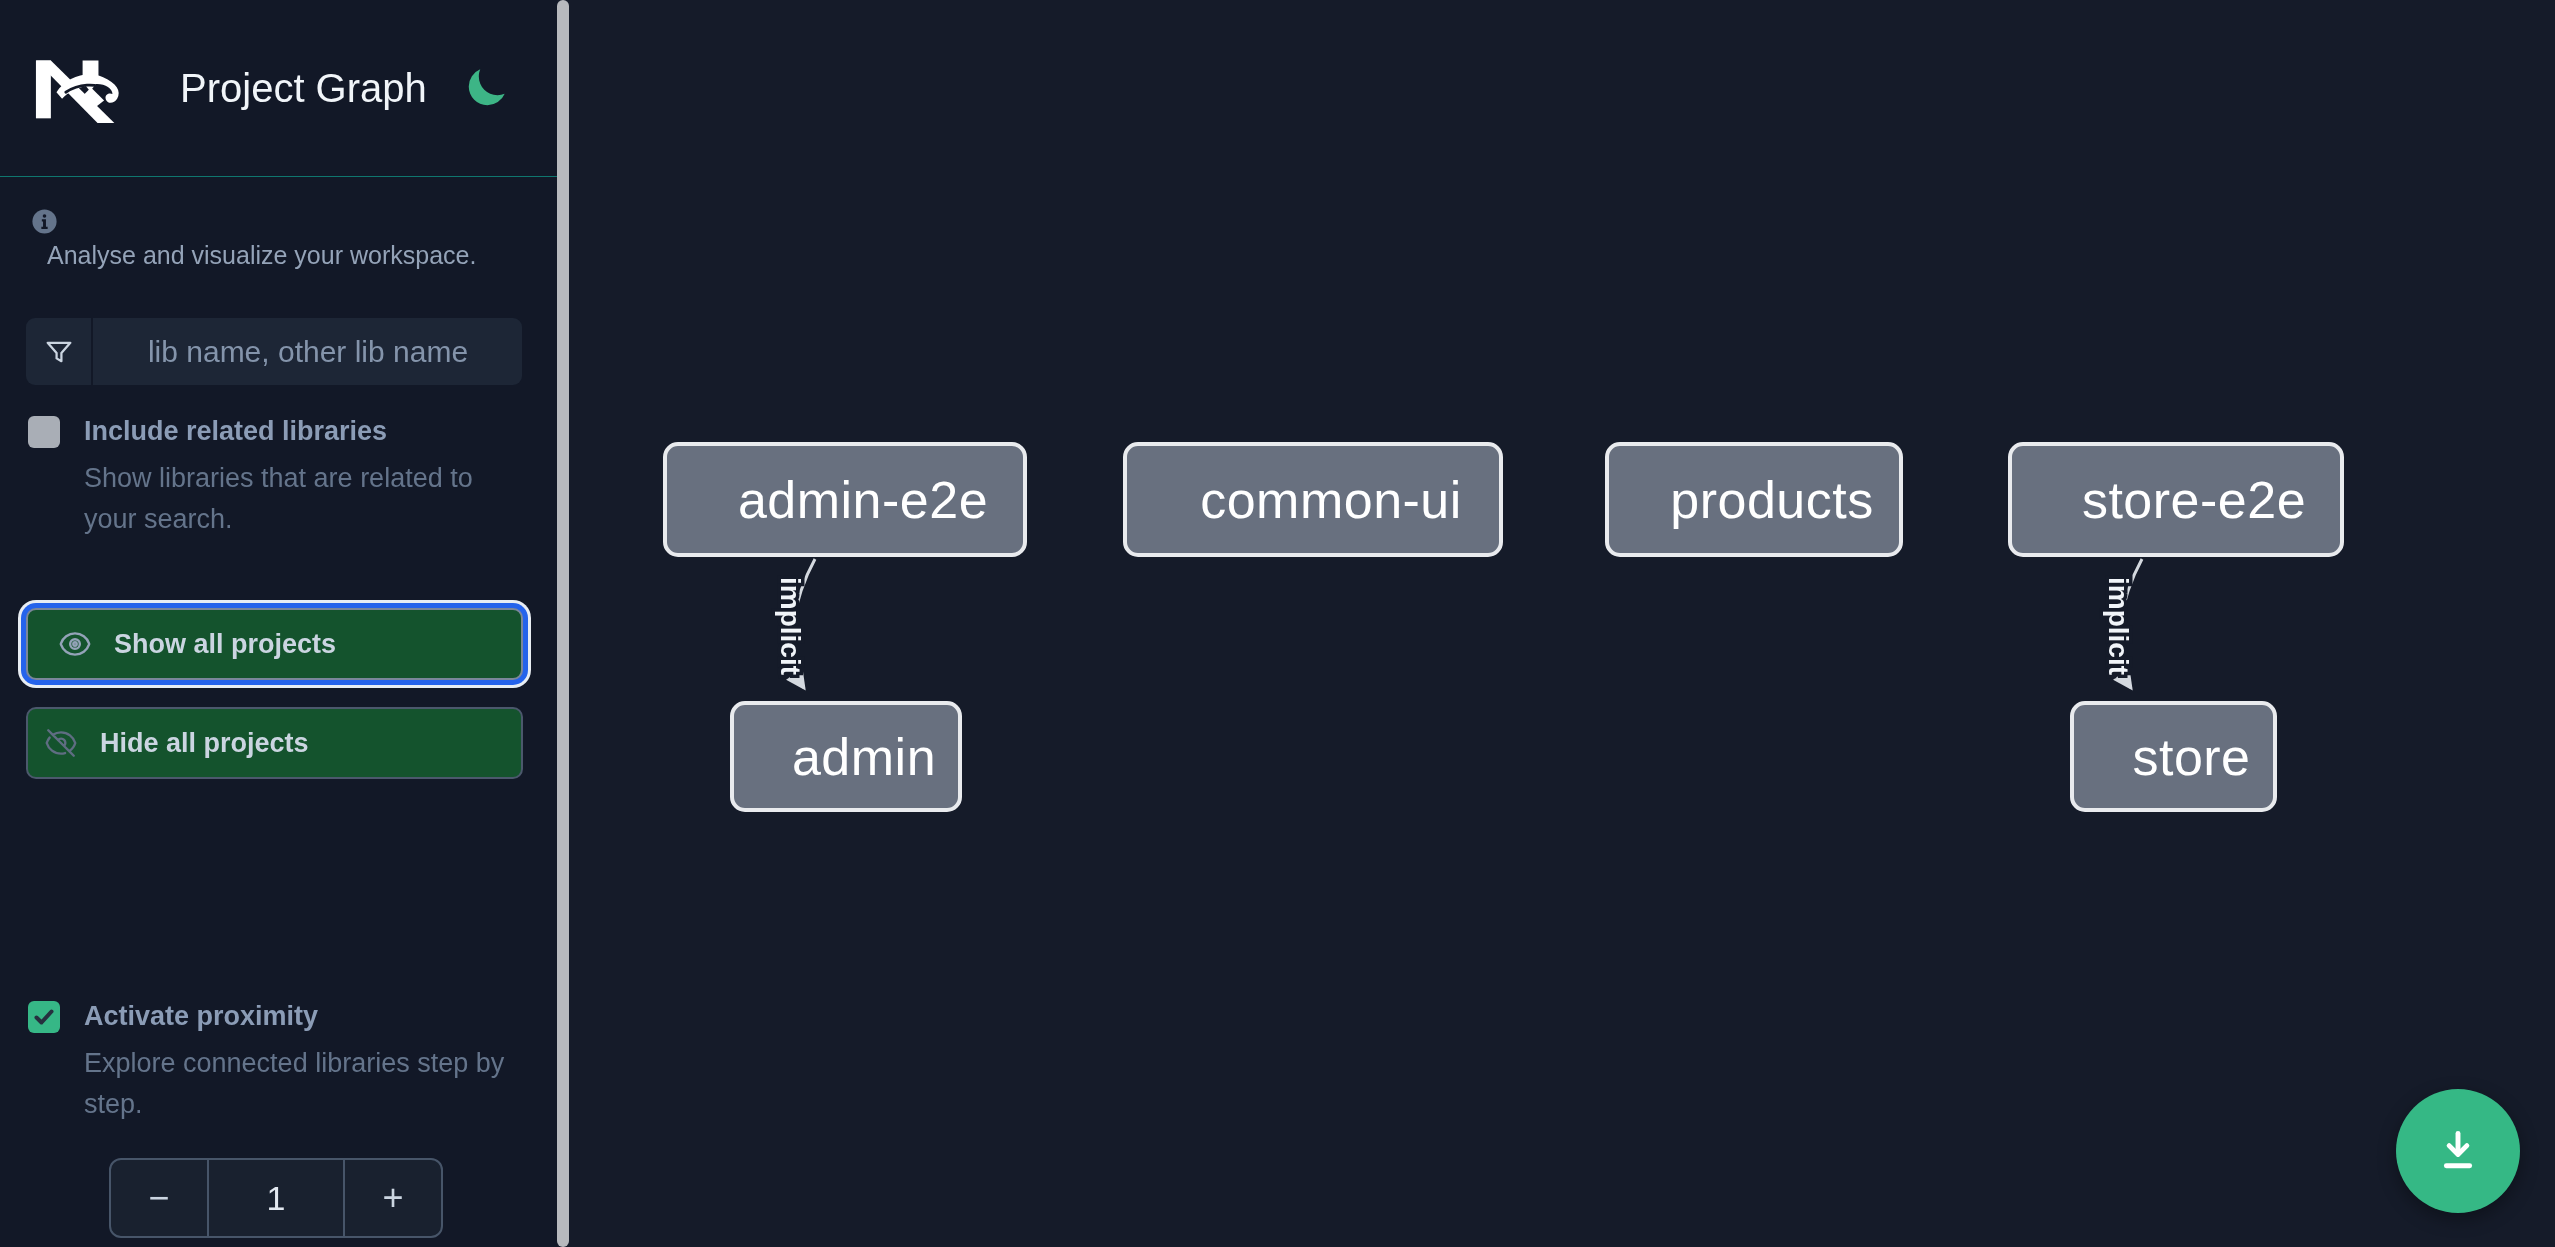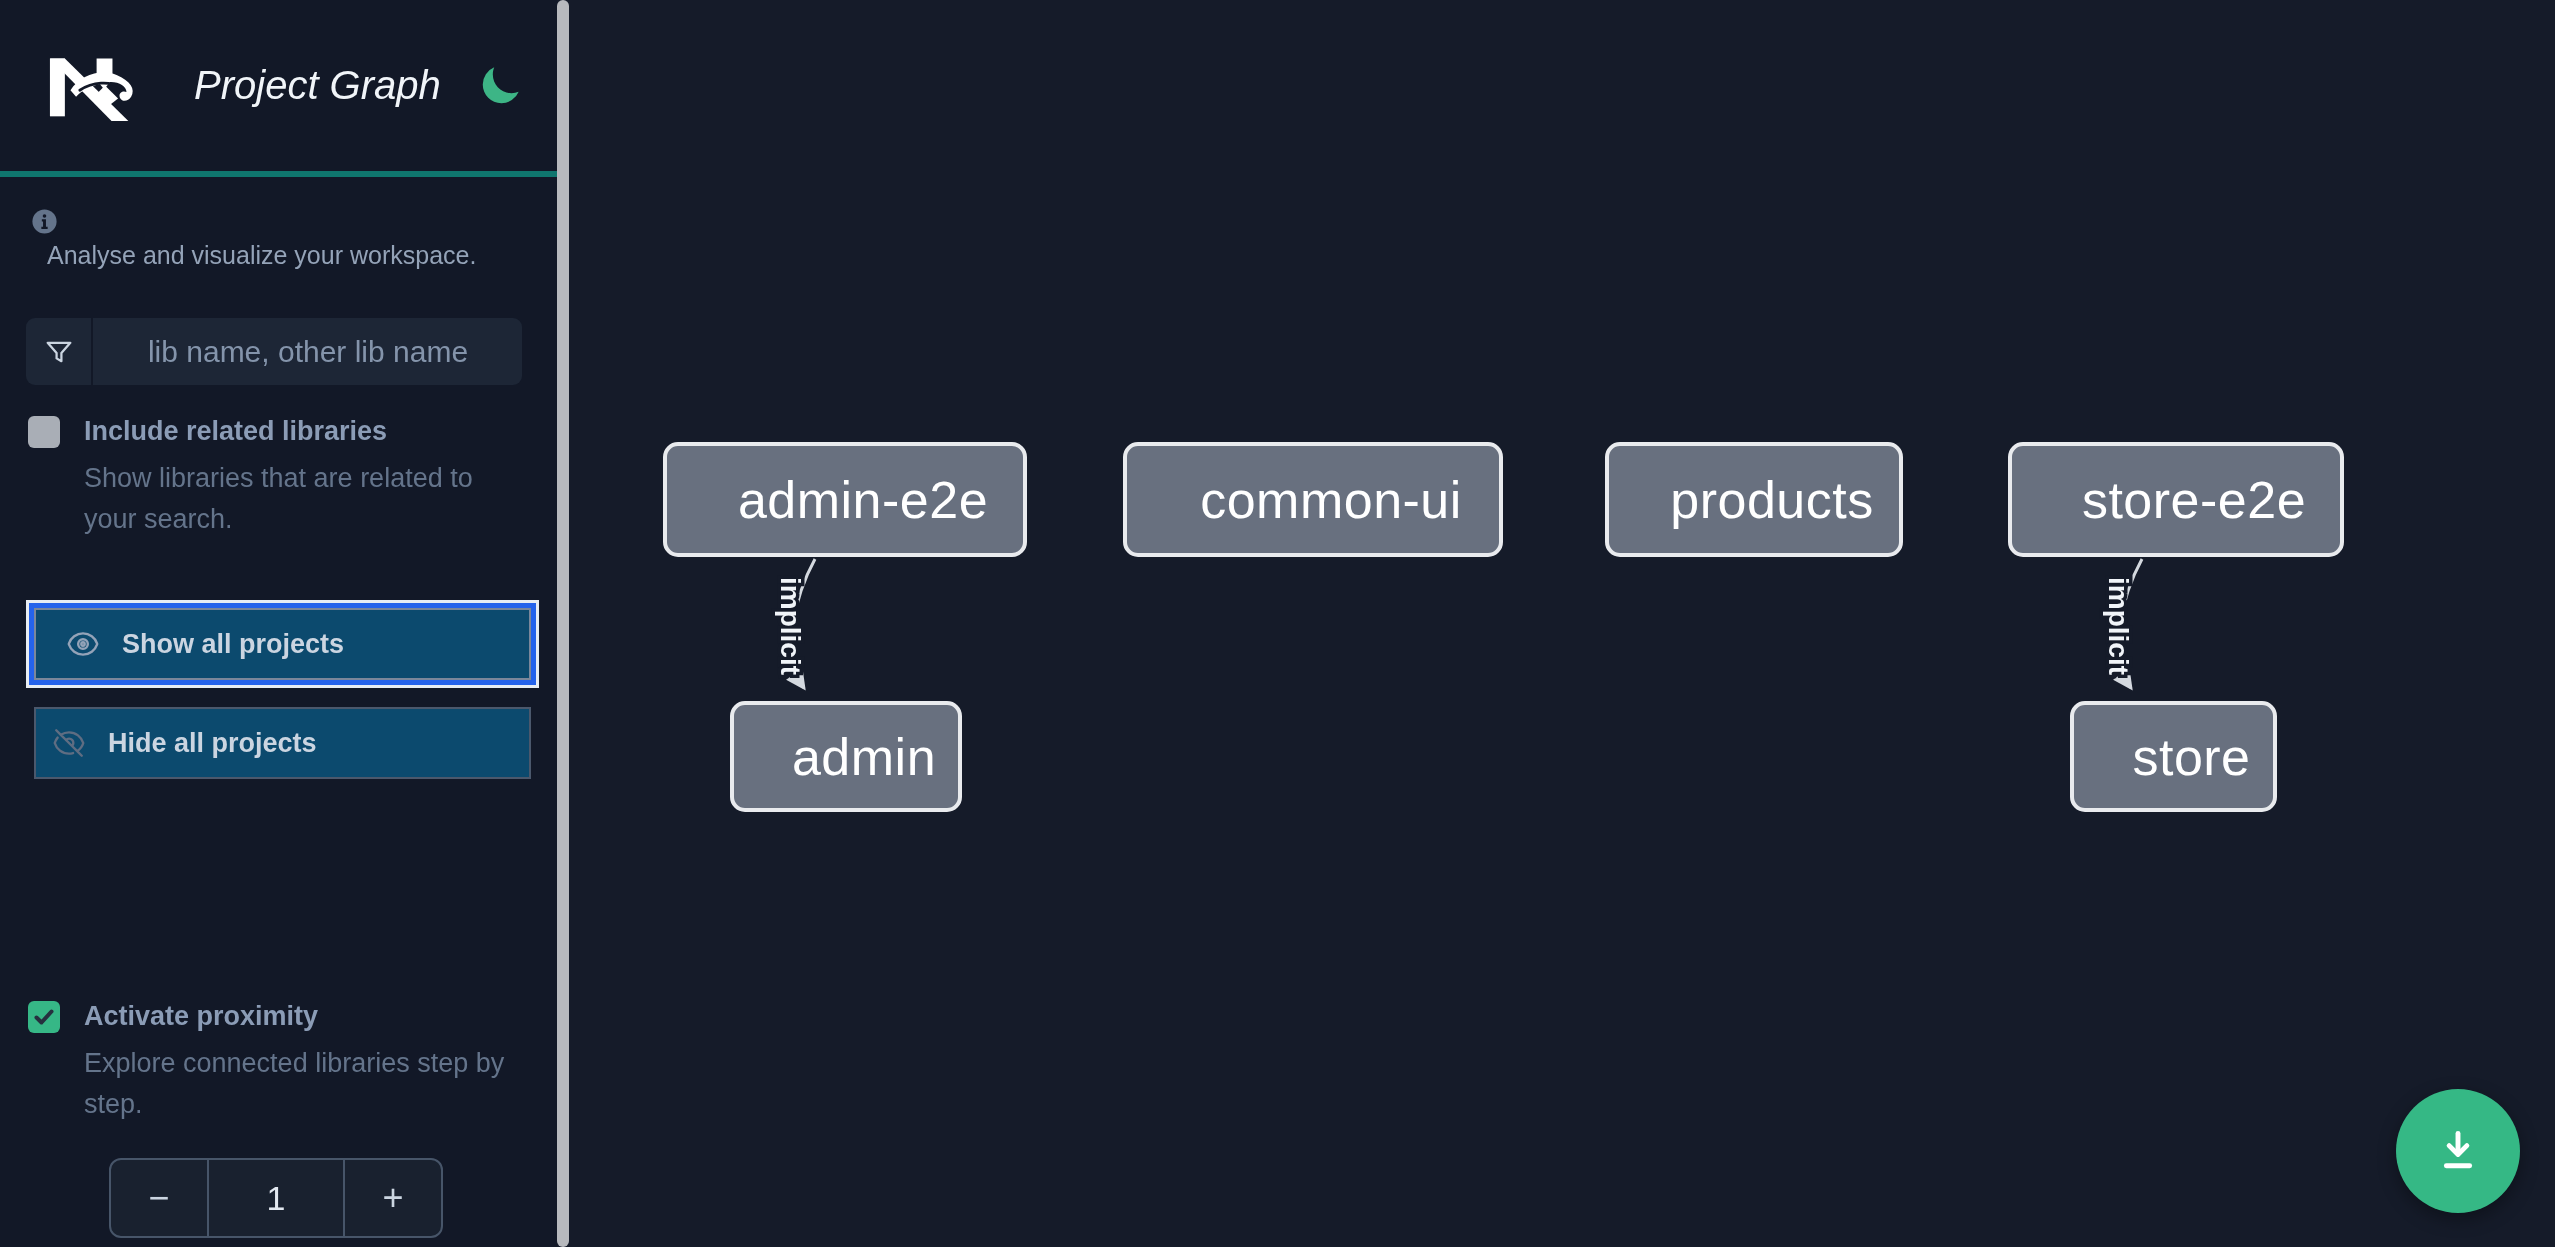--- a/index.html
+++ b/index.html
@@ -9,22 +9,22 @@
   
   .sidebar { position:absolute; left:0; top:0; width:557px; height:1247px;
              background:#121827; }
   .scrollbar { position:absolute; left:557px; top:0; width:12px; height:1247px;
                background:#b7b9bd; border-radius:7px; }
   .canvas { position:absolute; left:569px; top:0; width:1986px; height:1247px;
             background:#151b29; }
 
   
   .sb-header { position:absolute; left:0; top:0; width:557px; height:177px;
-               border-bottom:6px solid #0f766e; display:flex; align-items:center;
-               padding-left:44px;font-style:italic; }
+               border-bottom:1px solid #0f766e; display:flex; align-items:center;
+               padding-left:30px; }
   .logo { width:94px; height:70px; flex:0 0 auto; }
   .app-title { margin-left:56px; font-size:40px; font-weight:500; color:#f1f5f9;
                white-space:nowrap; }
   .moon-btn { margin-left:36px; width:46px; height:46px; background:none; border:none;
               cursor:pointer; display:flex; align-items:center; justify-content:center; }
 
   
   .info-row { position:absolute; left:30px; top:203px; width:500px; display:flex;
               align-items:flex-start;flex-direction:column; }
   .info-icon { width:29px; height:29px; margin-top:4px; flex:0 0 auto; }
@@ -48,22 +48,22 @@
   .checkbox { width:32px; height:32px; border-radius:6px; flex:0 0 auto;
               display:flex; align-items:center; justify-content:center; cursor:pointer; }
   .cb-gray  { background:#a9aeb6; }
   .cb-white { background:#ffffff; }
   .cb-green { background:#36b786; }
   .opt-label { margin-left:24px; font-size:27px; font-weight:600; color:#8b9cb6; }
   .opt-desc  { margin-left:56px; margin-top:10px; font-size:27px; line-height:41px;
                color:#64748b; width:430px; }
 
   
-  .sb-btn { position:absolute; left:34px; width:497px; height:72px; background:#0c4a6e;
-            border:2px solid #4b586c; border-radius:0; display:flex; align-items:center;
+  .sb-btn { position:absolute; left:26px; width:497px; height:72px; background:#14532d;
+            border:2px solid #4b586c; border-radius:10px; display:flex; align-items:center;
             padding-left:30px; cursor:pointer; color:#cbd5e1; font-size:27px;
             font-weight:600; font-family:"Liberation Sans", sans-serif; }
   .sb-btn .btn-icon { width:34px; height:34px; margin-right:22px; flex:0 0 auto; }
   .sb-btn.focused { border-color:#7b879a;
                     box-shadow:0 0 0 5px #2563eb, 0 0 0 8px #e8edf3; }
 
   
   .stepper { position:absolute; left:109px; top:1158px; width:334px; height:80px;
              background:#19212f; border:2px solid #475569; border-radius:12px;
              display:flex; align-items:stretch; overflow:hidden; }

